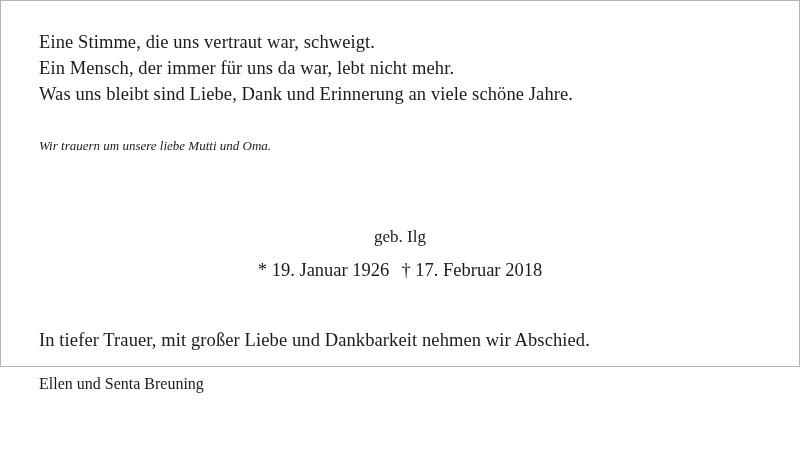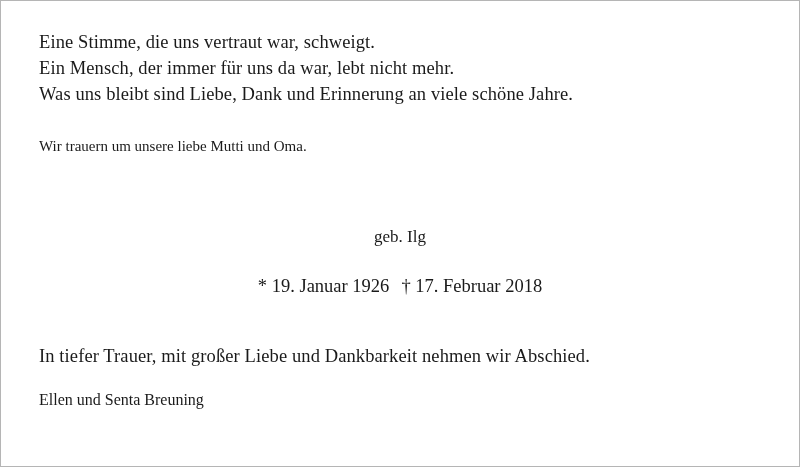--- a/index.html
+++ b/index.html
@@ -11,61 +11,62 @@
     width: 800px;
     height: 467px;
     font-family: "Liberation Serif", serif;
     color: #1a1a1a;
     overflow: hidden;
   }
   .notice {
     position: relative;
     box-sizing: border-box;
     width: 800px;
-    height: 467px;
+    height: 367px;
     background: #ffffff;
     border: 1px solid #b5b5b5;
     padding: 24px 38px 0 38px;
   }
   .verse {
     margin-top: 4px;
   }
   .line {
     font-size: 18.5px;
     line-height: 26px;
     letter-spacing: 0.1px;
     white-space: nowrap;
   }
   .gap-small { height: 20px; }
   .gap-med   { height: 18px; }
   .gap-large { height: 26px; }
   .mourn {
-    font-size: 15px;
+    font-size: 13px;
     line-height: 26px;
+    font-style: italic;
   }
   .center-block {
     text-align: center;
   }
   .deceased-name {
     font-size: 38px;
     line-height: 46px;
     letter-spacing: 0.5px;
     font-weight: normal;
     margin: 0;
     padding: 0;
   }
   .maiden-name {
     font-size: 17px;
     line-height: 24px;
     margin-top: 20px;
   }
   .dates {
     font-size: 18.5px;
     line-height: 26px;
-    margin-top: 24px;
+    margin-top: 8px;
   }
   .dates .sep {
     display: inline-block;
     width: 12px;
   }
   .closing .line {
     font-size: 18.5px;
     line-height: 26px;
   }
   .family {

